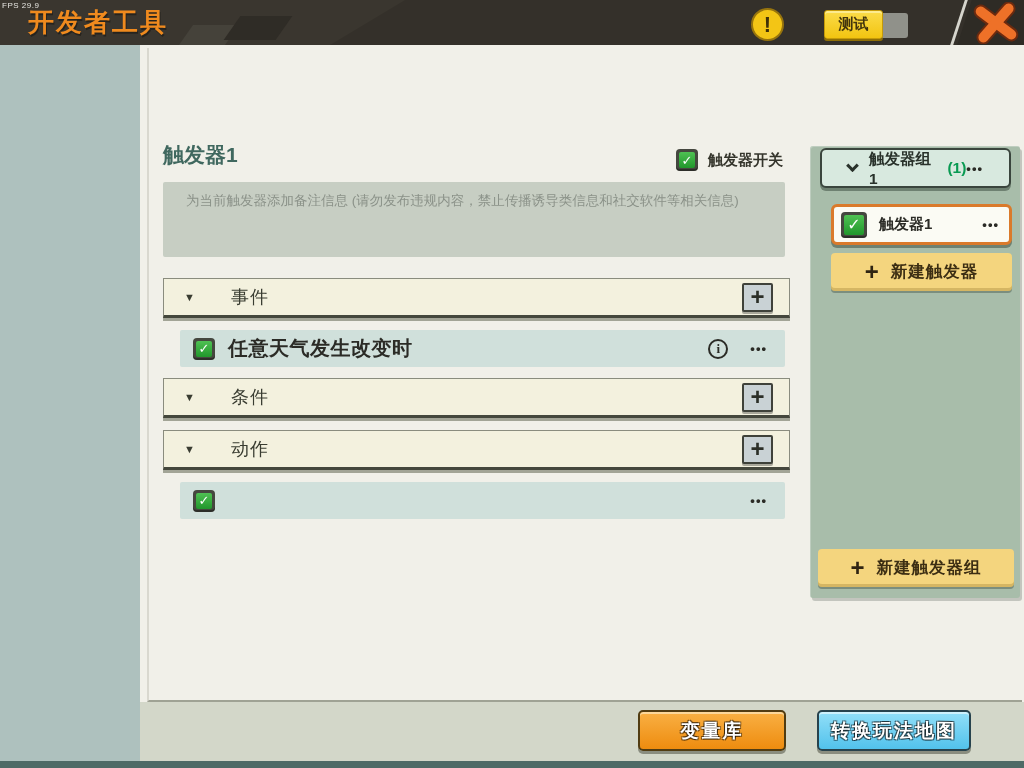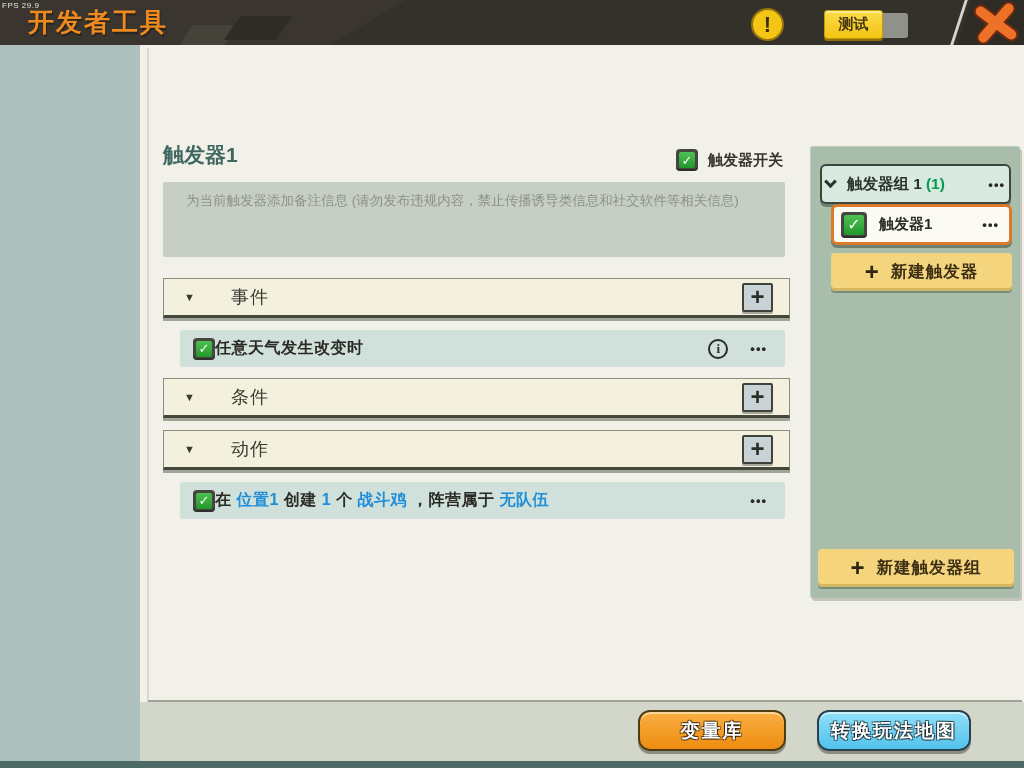--- a/index.html
+++ b/index.html
@@ -60,21 +60,21 @@
   .sec-arrow { font-size:11px; color:#393c31; margin-right:24px; }
   .sec-label { font-size:18px; font-weight:normal; color:#393c31; letter-spacing:1px;margin-left:12px; }
   .plus-btn { margin-left:auto; width:31px; height:29px; background:#c9d2d5; border:2px solid #3f423a;
               border-radius:2px; box-shadow:0 2px 0 rgba(0,0,0,0.3);
               display:flex; align-items:center; justify-content:center;
               font-size:24px; font-weight:bold; color:#2c2f28; line-height:1; cursor:pointer; }
 
   .row { left:180px; width:605px; height:37px; background:#d0e0db; border-radius:2px; z-index:3;
          display:flex; align-items:center; padding:0 18px 0 13px; cursor:pointer; }
   .row-ev { top:330px; } .row-act { top:482px; }
-  .row-text { font-size:16px; font-weight:bold; color:#2b2b26; letter-spacing:0.5px; }
+  .row-text { font-size:20px; font-weight:bold; color:#2b2b26; margin-left:13px; letter-spacing:0.5px; }
   .seg-plain { color:#2b2b26; } .seg-link { color:#1e8ed8; cursor:pointer; }
   .info-icon { margin-left:auto; width:20px; height:20px; border:2px solid #2b2b26; border-radius:50%;
                display:flex; align-items:center; justify-content:center;
                font-size:13px; font-weight:bold; color:#2b2b26; font-family:"Liberation Serif",serif; cursor:pointer; }
   .dots { font-size:13px; font-weight:bold; color:#2b2b26; letter-spacing:1px; cursor:pointer; }
   .row .dots { margin-left:22px; }
   .row-act .dots { margin-left:auto; }
 
   
   .checkbox { width:22px; height:22px; background:#45473f; border-radius:4px; flex:0 0 auto;
@@ -84,44 +84,44 @@
                      background:linear-gradient(#4fc153,#21972c);
                      display:flex; align-items:center; justify-content:center; }
   .checkbox .glyph { color:#fff; font-size:13px; font-weight:bold; line-height:1; }
   .checkbox.lg { width:26px; height:26px; }
   .checkbox.lg .inner { width:20px; height:20px; }
   .checkbox.lg .glyph { font-size:16px; }
 
   
   .right-panel { left:810px; top:146px; width:210px; height:452px; background:#a8bdaa; border-radius:3px;
                  box-shadow:inset 1px 1px 0 rgba(255,255,255,0.25), 2px 3px 0 rgba(30,45,35,0.22); z-index:4; }
-  .group-header { left:820px; top:164px; width:191px; height:40px; background:#d8e9df;
+  .group-header { left:820px; top:148px; width:191px; height:40px; background:#d8e9df;
                   border:2px solid #3a453d; border-radius:6px; box-shadow:0 3px 0 rgba(40,55,45,0.45);
-                  display:flex; align-items:center; padding:0 4px; z-index:5; cursor:pointer; }
+                  display:flex; align-items:center; padding:0 26px; z-index:5; cursor:pointer; }
   .chevron-down { width:9px; height:9px; border-right:3px solid #29322b; border-bottom:3px solid #29322b;
                   transform:rotate(45deg) translate(-2px,-2px); margin-right:12px; flex:0 0 auto; }
   .group-label { font-size:15.5px; font-weight:bold; color:#29322b; }
   .group-count { font-size:15.5px; font-weight:bold; color:#089a52; margin-left:4px; }
   .group-header .dots { margin-left:auto; }
   .trigger-item { left:831px; top:204px; width:181px; height:41px; background:#fbfbf4;
                   border:3px solid #da7a2b; border-radius:6px; box-shadow:0 3px 0 rgba(40,55,45,0.45);
                   display:flex; align-items:center; padding:0 10px 0 7px; z-index:5; cursor:pointer; }
   .trigger-item-label { font-size:15px; font-weight:bold; color:#2b2b26; margin-left:12px; }
   .trigger-item .dots { margin-left:auto; }
   .yellow-btn { background:#f4d57e; border-radius:4px; z-index:5;
                 box-shadow:inset 0 -3px 0 rgba(120,90,20,0.25), 0 2px 0 rgba(40,55,45,0.35);
                 display:flex; align-items:center; justify-content:center; gap:12px; cursor:pointer; }
   .yellow-btn .plus-glyph { font-size:24px; font-weight:bold; color:#2f2412; line-height:1; }
   .yellow-btn .yb-label { font-size:16.5px; font-weight:bold; color:#3c2e13; letter-spacing:1px; }
   .new-trigger { left:831px; top:253px; width:181px; height:38px; }
   .new-group { left:818px; top:549px; width:196px; height:38px; }
 
   
   .footer-strip { left:140px; top:702px; width:884px; height:59px; background:#d3d7c9; z-index:2; }
-  .footer-btn { top:710px; height:41px; border-radius:12px; z-index:6;
+  .footer-btn { top:710px; height:41px; border-radius:5px; z-index:6;
                 display:flex; align-items:center; justify-content:center;
                 font-size:19px; font-weight:bold; color:#ffffff; letter-spacing:2px; cursor:pointer;
                 text-shadow:-1px -1px 0 rgba(0,0,0,0.5), 1px -1px 0 rgba(0,0,0,0.5),
                             -1px 1px 0 rgba(0,0,0,0.5), 1px 1px 0 rgba(0,0,0,0.5); }
   .var-btn { left:638px; width:148px; background:linear-gradient(#f9b044,#ee8c0f);
              border:2px solid #513c12; box-shadow:inset 0 2px 0 #fcd79a, 0 3px 0 #8a8d7f; }
   .convert-btn { left:817px; width:154px; background:linear-gradient(#92dff8,#52c2ec);
                  border:2px solid #27424d; box-shadow:inset 0 2px 0 #cdf1fc, 0 3px 0 #8a8d7f; }
   .bottom-edge { left:0; top:761px; width:1024px; height:7px; background:#4e6a66; z-index:9; }
 </style>
@@ -203,30 +203,20 @@
   <span class="sec-arrow">▼</span>
   <span class="sec-label">动作</span>
   <span class="plus-btn">+</span>
 </div>
 <div class="abs row row-act">
   <span class="checkbox">
     <span class="inner">
       <span class="glyph">✓</span>
     </span>
   </span>
-  <span class="row-text">
-    <span class="seg-plain">在</span>
-    <span class="seg-link">位置1</span>
-    <span class="seg-plain">创建</span>
-    <span class="seg-link">1</span>
-    <span class="seg-plain">个</span>
-    <span class="seg-link">战斗鸡</span>
-    <span class="seg-plain">，阵营属于</span>
-    <span class="seg-link">无队伍</span>
-  </span>
   <span class="dots">•••</span>
 </div>
 
 <div class="abs right-panel"></div>
 
 <div class="abs group-header">
   <span class="chevron-down"></span>
   <span class="group-label">触发器组 1</span>
   <span class="group-count">(1)</span>
   <span class="dots">•••</span>

